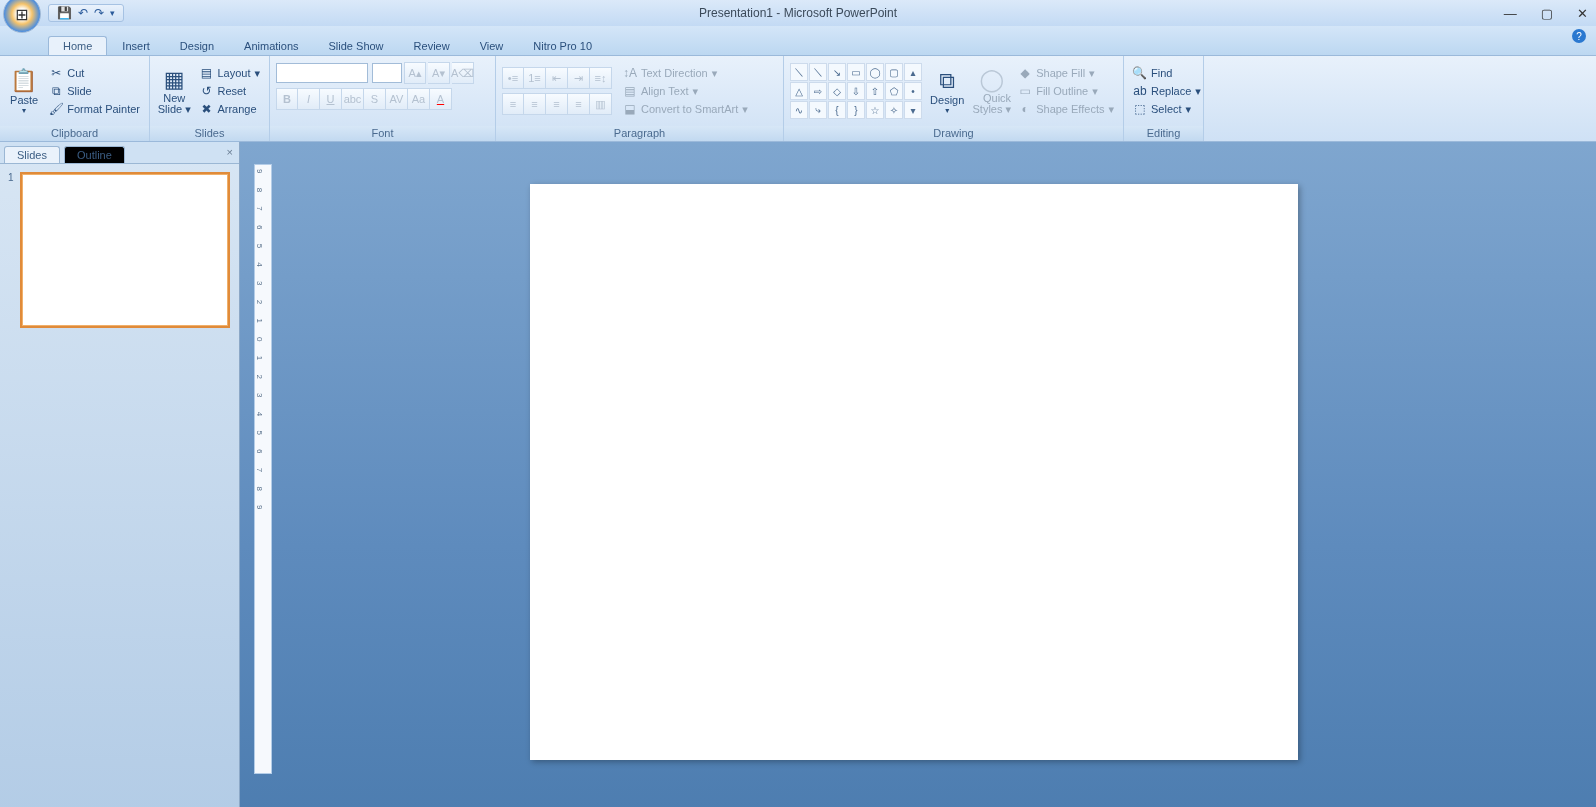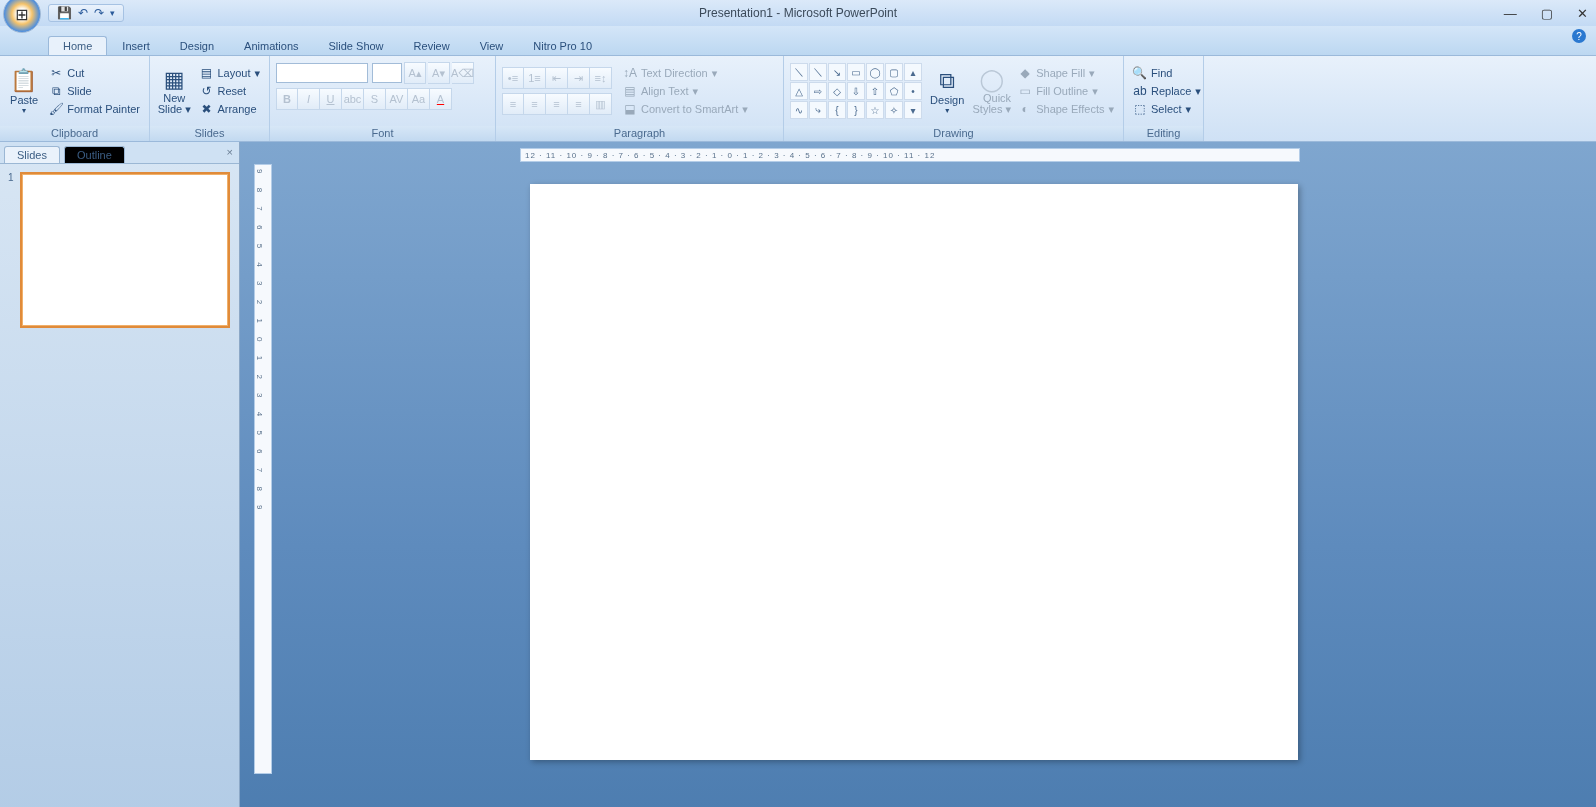--- a/index.html
+++ b/index.html
@@ -268,19 +268,18 @@
       <div class="panel-close">×</div>
     </div>
     <div class="thumbs">
       <div class="thumb-row">
         <div class="thumb-num">1</div>
         <div class="thumb"></div>
       </div>
     </div>
   </div>
   <div class="editor">
-    <div class="h-ruler">12 · 11 · 10 · 9 · 8 · 7 · 6 · 5 · 4 · 3 · 2 · 1 · 0 · 1 · 2 · 3 · 4 · 5 · 6 · 7 · 8 · 9 · 10 · 11 · 12</div>
     <div class="v-ruler">
         <div class="v-ruler-ticks">9 8 7 6 5 4 3 2 1 0 1 2 3 4 5 6 7 8 9</div>
       </div>
     <div class="slide-canvas"></div>
   </div>
 </div>
 
 </body></html>

